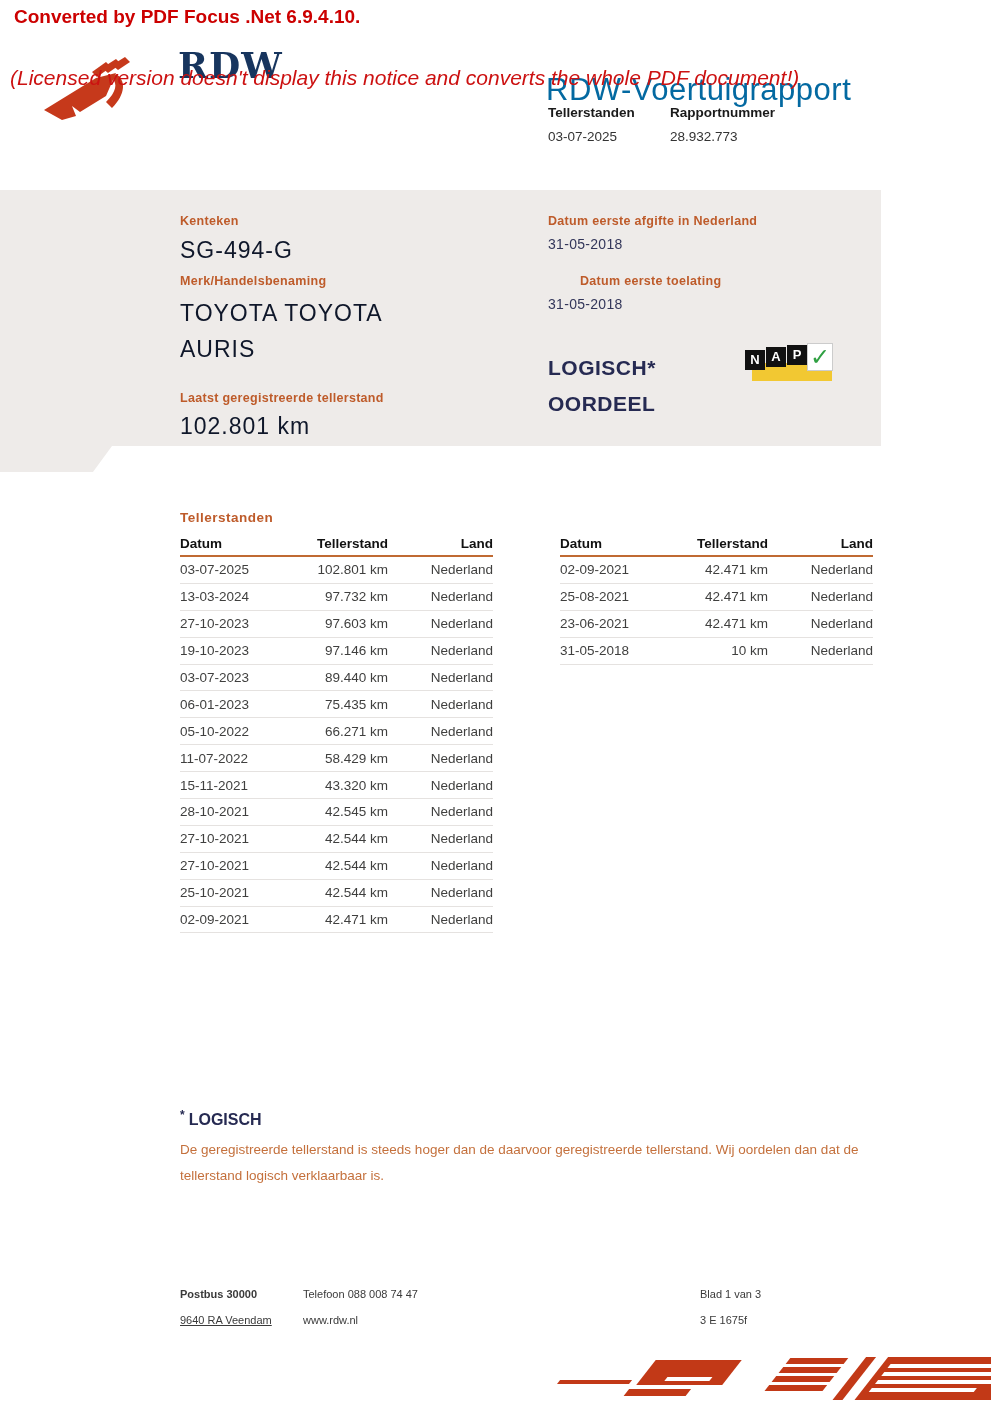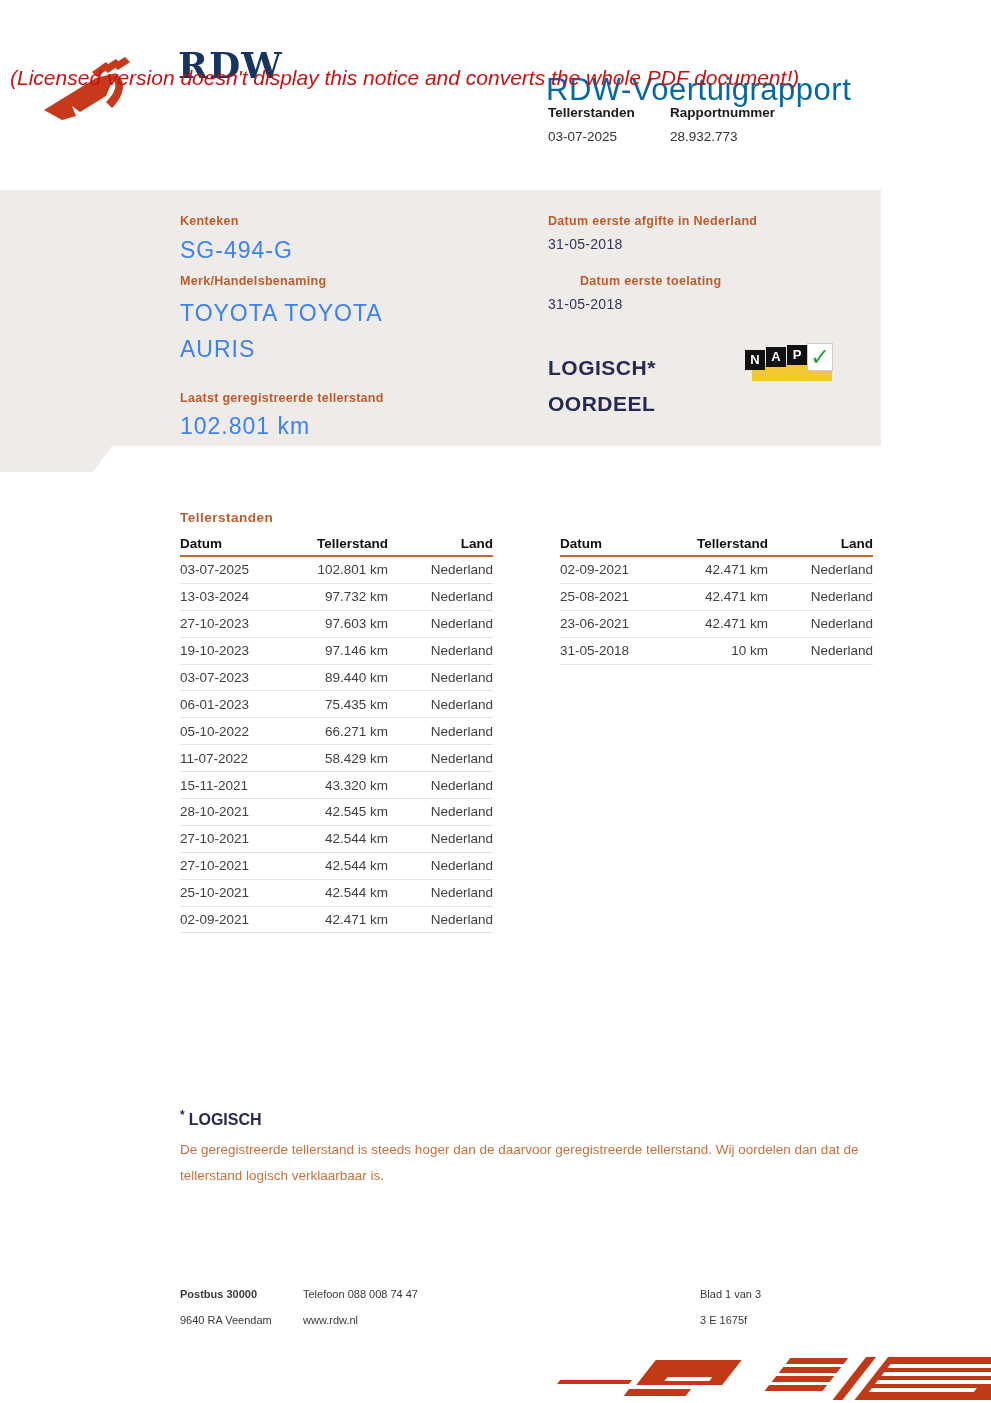--- a/index.html
+++ b/index.html
@@ -20,21 +20,21 @@
   .meta .lbl { font-weight:bold; margin-bottom:9px; }
   .meta .val { font-weight:normal; color:#333333; }
   .meta-date { left:548px; }
   .meta-num  { left:670px; }
 
   
   .graybox { position:absolute; left:0; top:190px; width:881px; height:256px; background:#eeebe9; }
   .graybox-tab { position:absolute; left:0; top:446px; width:112px; height:26px; background:#eeebe9; clip-path:polygon(0 0,100% 0,83% 100%,0 100%); }
 
   .olabel { position:absolute; font-size:12.5px; font-weight:bold; color:#be5b2a; letter-spacing:0.3px; z-index:6; }
-  .bigval { position:absolute; font-size:23px; color:#3b82f6; letter-spacing:1px; z-index:6; }
+  .bigval { position:absolute; font-size:23px; color:#0f172a; letter-spacing:1px; z-index:6; }
   .dateval { position:absolute; font-size:14px; color:#33365a; letter-spacing:0.3px; z-index:6; }
   .oordeel { position:absolute; left:548px; top:350px; font-size:21px; font-weight:bold; color:#262a52; line-height:36px; letter-spacing:0.5px; z-index:6; }
 
   
   .nap { position:absolute; left:744px; top:343px; width:92px; height:44px; z-index:6; }
   .nap-yellow { position:absolute; left:8px; top:20px; width:80px; height:18px; background:#f2c832; }
   .nap-sq { position:absolute; width:20px; height:20px; background:#111111; color:#ffffff; font-size:13px; font-weight:bold; text-align:center; line-height:20px; }
   .nap-sq.s1 { left:1px;  top:7px; }
   .nap-sq.s2 { left:22px; top:4px; }
   .nap-sq.s3 { left:43px; top:2px; }
@@ -52,33 +52,34 @@
   .tcell.c2 { width:105px; text-align:right; }
 
   
   .fn-title { position:absolute; left:180px; top:1108px; font-size:16px; font-weight:bold; color:#262a52; }
   .fn-star { font-size:12px; vertical-align:6px; margin-right:4px; }
   .fn-body { position:absolute; left:180px; top:1137px; width:712px; font-size:13.5px; color:#c4703c; line-height:26px; }
 
   
   .foot { position:absolute; font-size:11px; color:#3a3a3a; }
   .f-a1 { left:180px; top:1288px;font-weight:bold; }
-  .f-a2 { left:180px; top:1314px; }
+  .f-a2 { left:180px; top:1314px;text-decoration:underline; }
   .f-p  { left:303px; top:1288px; }
   .f-w  { left:303px; top:1314px; }
   .f-pg { left:700px; top:1288px; width:193px; }
   .f-fc { left:700px; top:1314px; width:193px; text-align:left; }
 
   .stripes { position:absolute; left:552px; top:1352px; }
 </style>
 </head>
 <body>
 
 <div class="page">
 
+  <div class="conv-top">Converted by PDF Focus .Net 6.9.4.10.</div>
   <div class="conv-license">(Licensed version doesn't display this notice and converts the whole PDF document!)</div>
 
   <svg class="flag" width="96" height="74" viewBox="0 0 96 74">
     <g fill="#c6391b">
       <path d="M2,54 L54,22 L74,17 L64,40 L38,56 L30,50 L34,60 L20,64 Z"></path>
       <path d="M50,16 L64,6 L69,11 L55,21 Z"></path>
       <path d="M60,12 L74,3 L79,8 L66,17 Z"></path>
       <path d="M70,9 L83,1 L88,6 L76,14 Z"></path>
       <path d="M74,18 C84,24 84,38 70,52 L64,46 C74,36 76,28 70,22 Z"></path>
     </g>

